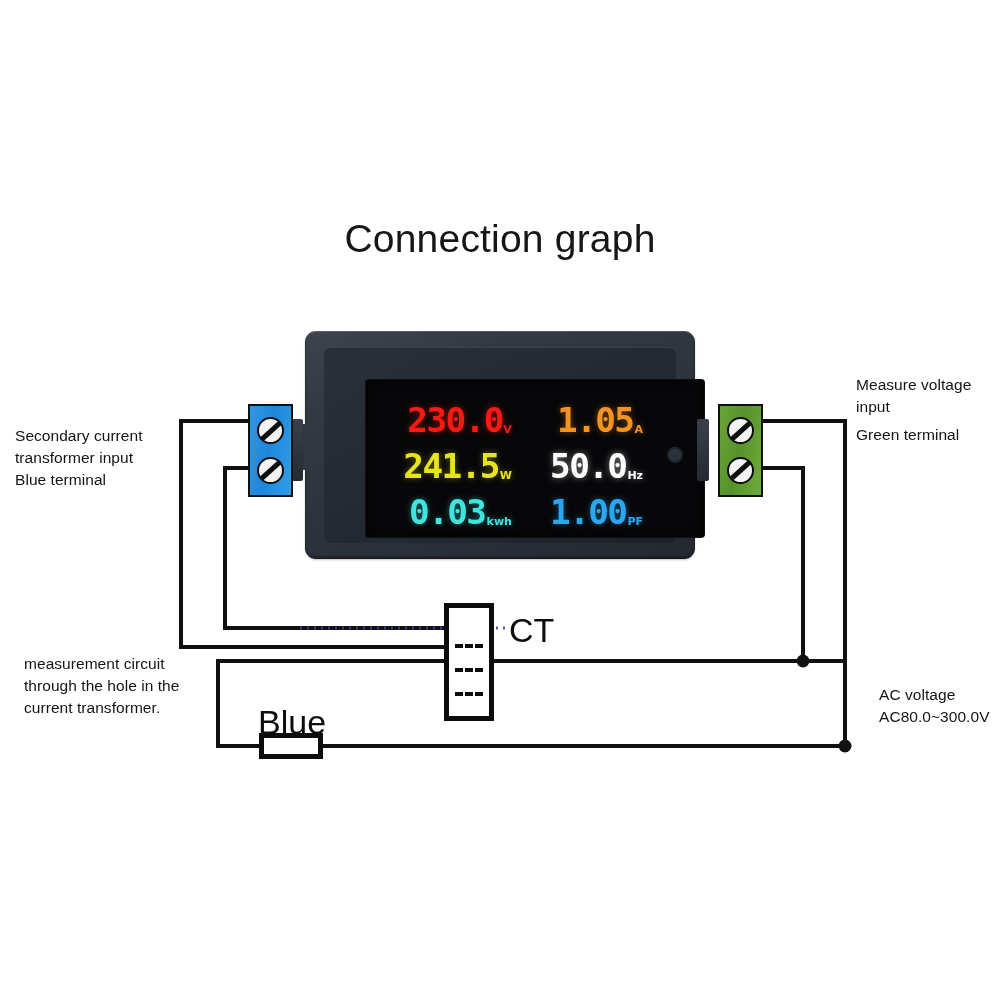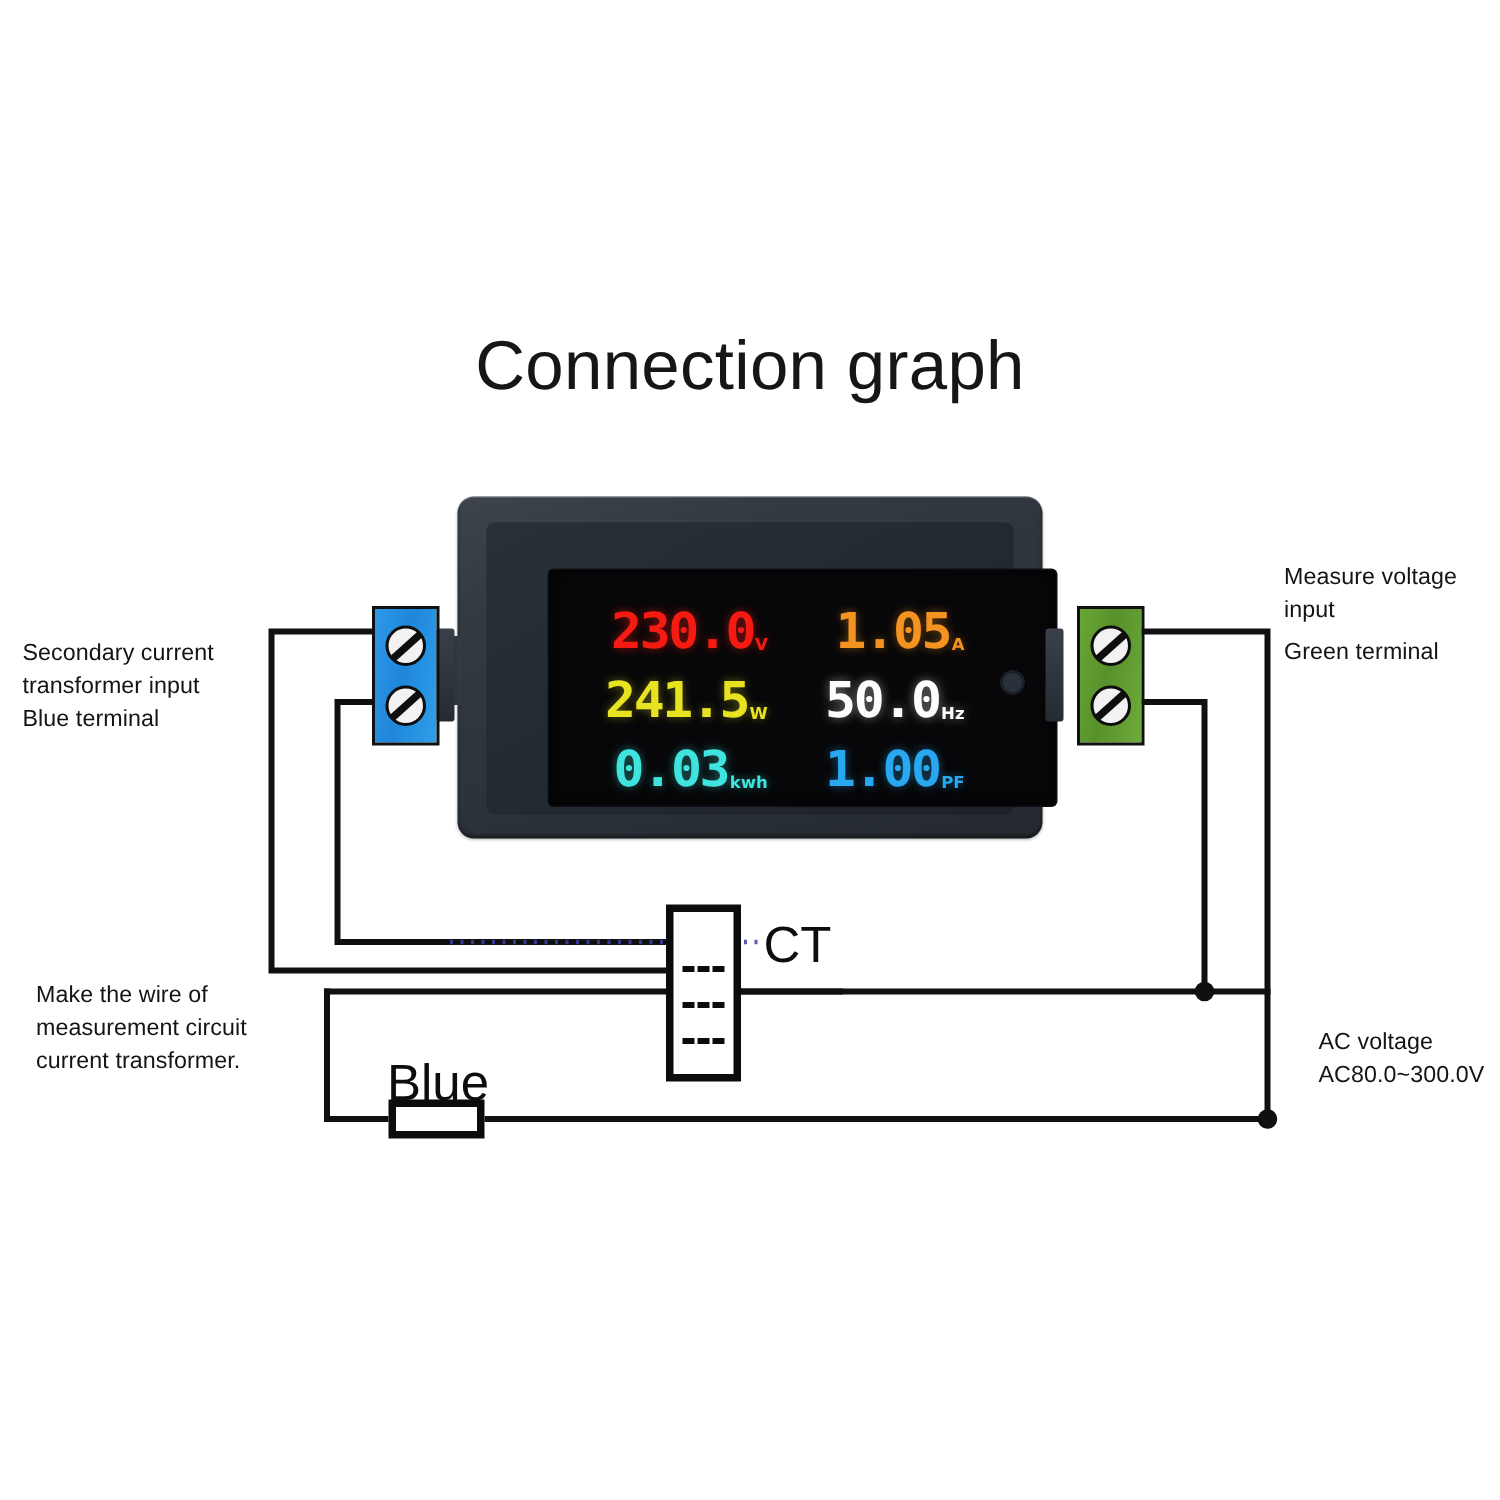--- a/index.html
+++ b/index.html
@@ -24,21 +24,21 @@
     height: 1000px;
   }
 
   
   #page-title {
     position: absolute;
     left: 0;
     top: 218px;
     width: 1000px;
     text-align: center;
-    font-size: 46px;
+    font-size: 39px;
     font-weight: 400;
     letter-spacing: 0.2px;
     color: #161616;
     line-height: 1.1;
   }
 
   
   #wiring {
     position: absolute;
     left: 0; top: 0;
@@ -381,22 +381,22 @@
   <div id="load-box"></div>
   <div class="diag-label" id="label-load">Blue</div>
 
   <div class="annot" id="annot-secondary">
     <span class="ln">Secondary current</span>
     <span class="ln">transformer input</span>
     <span class="ln">Blue terminal</span>
   </div>
 
   <div class="annot" id="annot-makewire">
-    <span class="ln">Make the wire of</span>
     <span class="ln">measurement circuit</span>
+    <span class="ln">through the hole in the</span>
     <span class="ln">current transformer.</span>
   </div>
 
   <div class="annot" id="annot-measure">
     <span class="ln">Measure voltage</span>
     <span class="ln">input</span>
   </div>
 
   <div class="annot" id="annot-green">
     <span class="ln">Green terminal</span>

